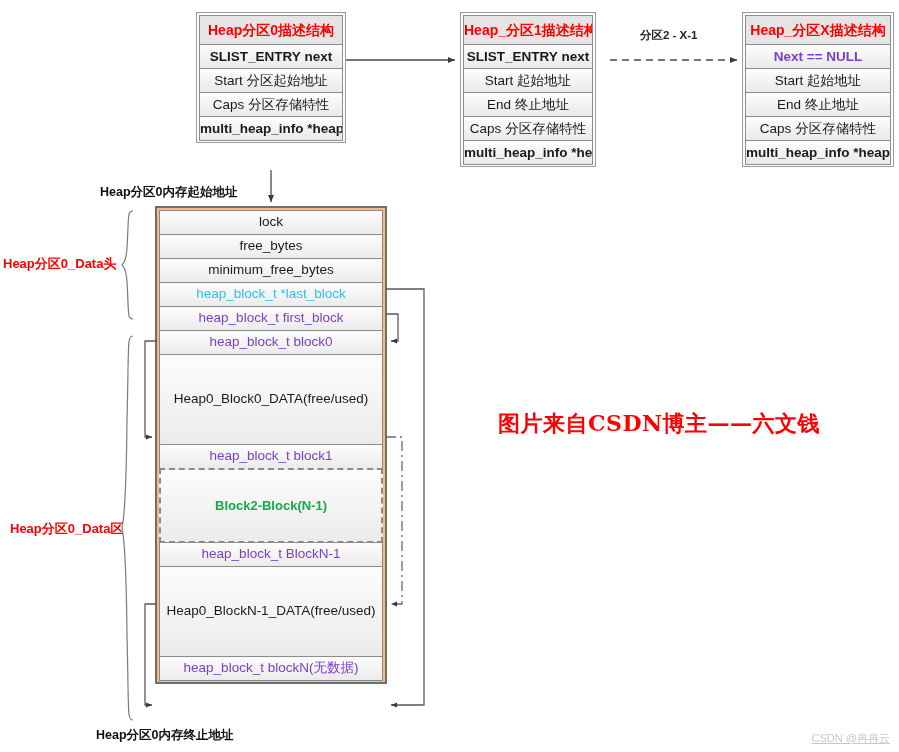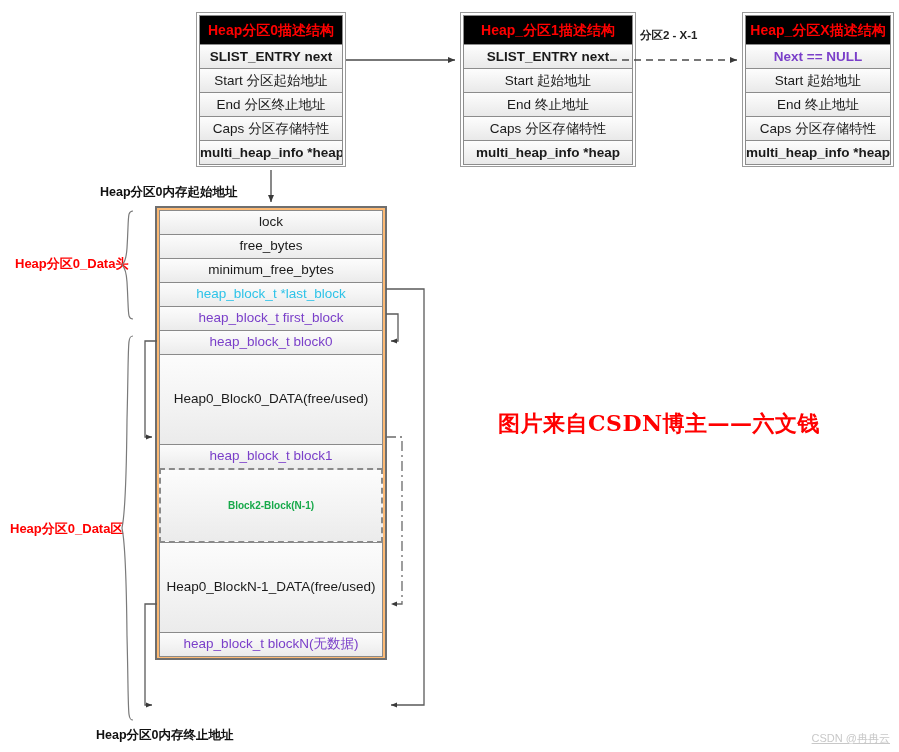--- a/index.html
+++ b/index.html
@@ -36,21 +36,21 @@
     line-height: 24px;
     text-align: center;
     font-size: 13.5px;
     color: #1a1a1a;
     margin-bottom: -1px;
     box-sizing: border-box;
     white-space: nowrap;
     overflow: hidden;
   }
   .struct-row.title {
-    background: #000000;
+    background: #e5e5e5;
     border: 1px solid #8c8c8c;
     color: #ff0000;
     font-weight: bold;
     height: 30px;
     line-height: 29px;
     font-size: 14px;
   }
   .struct-row.bold {
     font-weight: bold;
   }
@@ -84,21 +84,21 @@
   }
   .heap-row.hdr { height: 25px; color: #1a1a1a; }
   .heap-row.meta-cyan { color: #2ec3e8; }
   .heap-row.meta-purple { color: #7a3fc9; }
   .heap-row.data { height: 91px; color: #1a1a1a; }
   .heap-row.ellipsis {
     height: 75px;
     border: 2px dashed #8a8a8a;
     color: #17a94a;
     font-weight: bold;
-    font-size: 10px;
+    font-size: 13px;
   }
   
   .label {
     position: absolute;
     font-size: 12.5px;
     white-space: nowrap;
     text-align: right;
   }
   .label.red-bold {
     color: #ff0000;
@@ -146,26 +146,25 @@
 </style>
 </head>
 <body>
 
 <div id="canvas">
 
   <div class="struct-box" id="struct-0" style="left:196px; top:12px; width:150px;">
     <div class="struct-row title">Heap分区0描述结构</div>
     <div class="struct-row bold">SLIST_ENTRY next</div>
     <div class="struct-row">Start  分区起始地址</div>
-    <div class="struct-row">End   分区终止地址</div>
     <div class="struct-row">Caps 分区存储特性</div>
     <div class="struct-row bold">multi_heap_info *heap</div>
   </div>
 
-  <div class="struct-box" id="struct-1" style="left:460px; top:12px; width:176px;">
+  <div class="struct-box" id="struct-1" style="left:460px; top:12px; width:136px;">
     <div class="struct-row title">Heap_分区1描述结构</div>
     <div class="struct-row bold">SLIST_ENTRY next</div>
     <div class="struct-row">Start 起始地址</div>
     <div class="struct-row">End 终止地址</div>
     <div class="struct-row">Caps 分区存储特性</div>
     <div class="struct-row bold">multi_heap_info *heap</div>
   </div>
 
   <div class="struct-box" id="struct-x" style="left:742px; top:12px; width:152px;">
     <div class="struct-row title">Heap_分区X描述结构</div>
@@ -174,33 +173,34 @@
     <div class="struct-row">End 终止地址</div>
     <div class="struct-row">Caps 分区存储特性</div>
     <div class="struct-row bold">multi_heap_info *heap</div>
   </div>
 
   <div class="label arrow-note" style="left:640px; top:28px;">分区2 - X-1</div>
 
   <div class="label black-bold" style="left:100px; top:184px;">Heap分区0内存起始地址</div>
   <div class="label black-bold" style="left:96px; top:727px;">Heap分区0内存终止地址</div>
 
-  <div class="label red-bold" style="left:15px; top:255px;">Heap分区0_Data头</div>
+  <div class="label red-bold" style="left:3px; top:255px;">Heap分区0_Data头</div>
   <div class="label red-bold" style="left:10px; top:520px;">Heap分区0_Data区</div>
 
   <div id="heap-column">
     <div class="heap-row hdr">lock</div>
     <div class="heap-row hdr">free_bytes</div>
     <div class="heap-row hdr">minimum_free_bytes</div>
     <div class="heap-row hdr meta-cyan" id="row-last-block">heap_block_t *last_block</div>
     <div class="heap-row hdr meta-purple" id="row-first-block">heap_block_t  first_block</div>
     <div class="heap-row hdr meta-purple" id="row-block0">heap_block_t  block0</div>
     <div class="heap-row data">Heap0_Block0_DATA(free/used)</div>
     <div class="heap-row hdr meta-purple" id="row-block1">heap_block_t  block1</div>
     <div class="heap-row ellipsis">Block2-Block(N-1)</div>
+    <div class="heap-row hdr meta-purple" id="row-blockN1">heap_block_t BlockN-1</div>
     <div class="heap-row data">Heap0_BlockN-1_DATA(free/used)</div>
     <div class="heap-row hdr meta-purple" id="row-blockN">heap_block_t  blockN(无数据)</div>
   </div>
 
   <div id="csdn-banner">图片来自CSDN博主——六文钱</div>
 
   <div id="watermark">CSDN @冉冉云</div>
 
   <svg class="overlay" viewBox="0 0 899 752">
     <defs>

